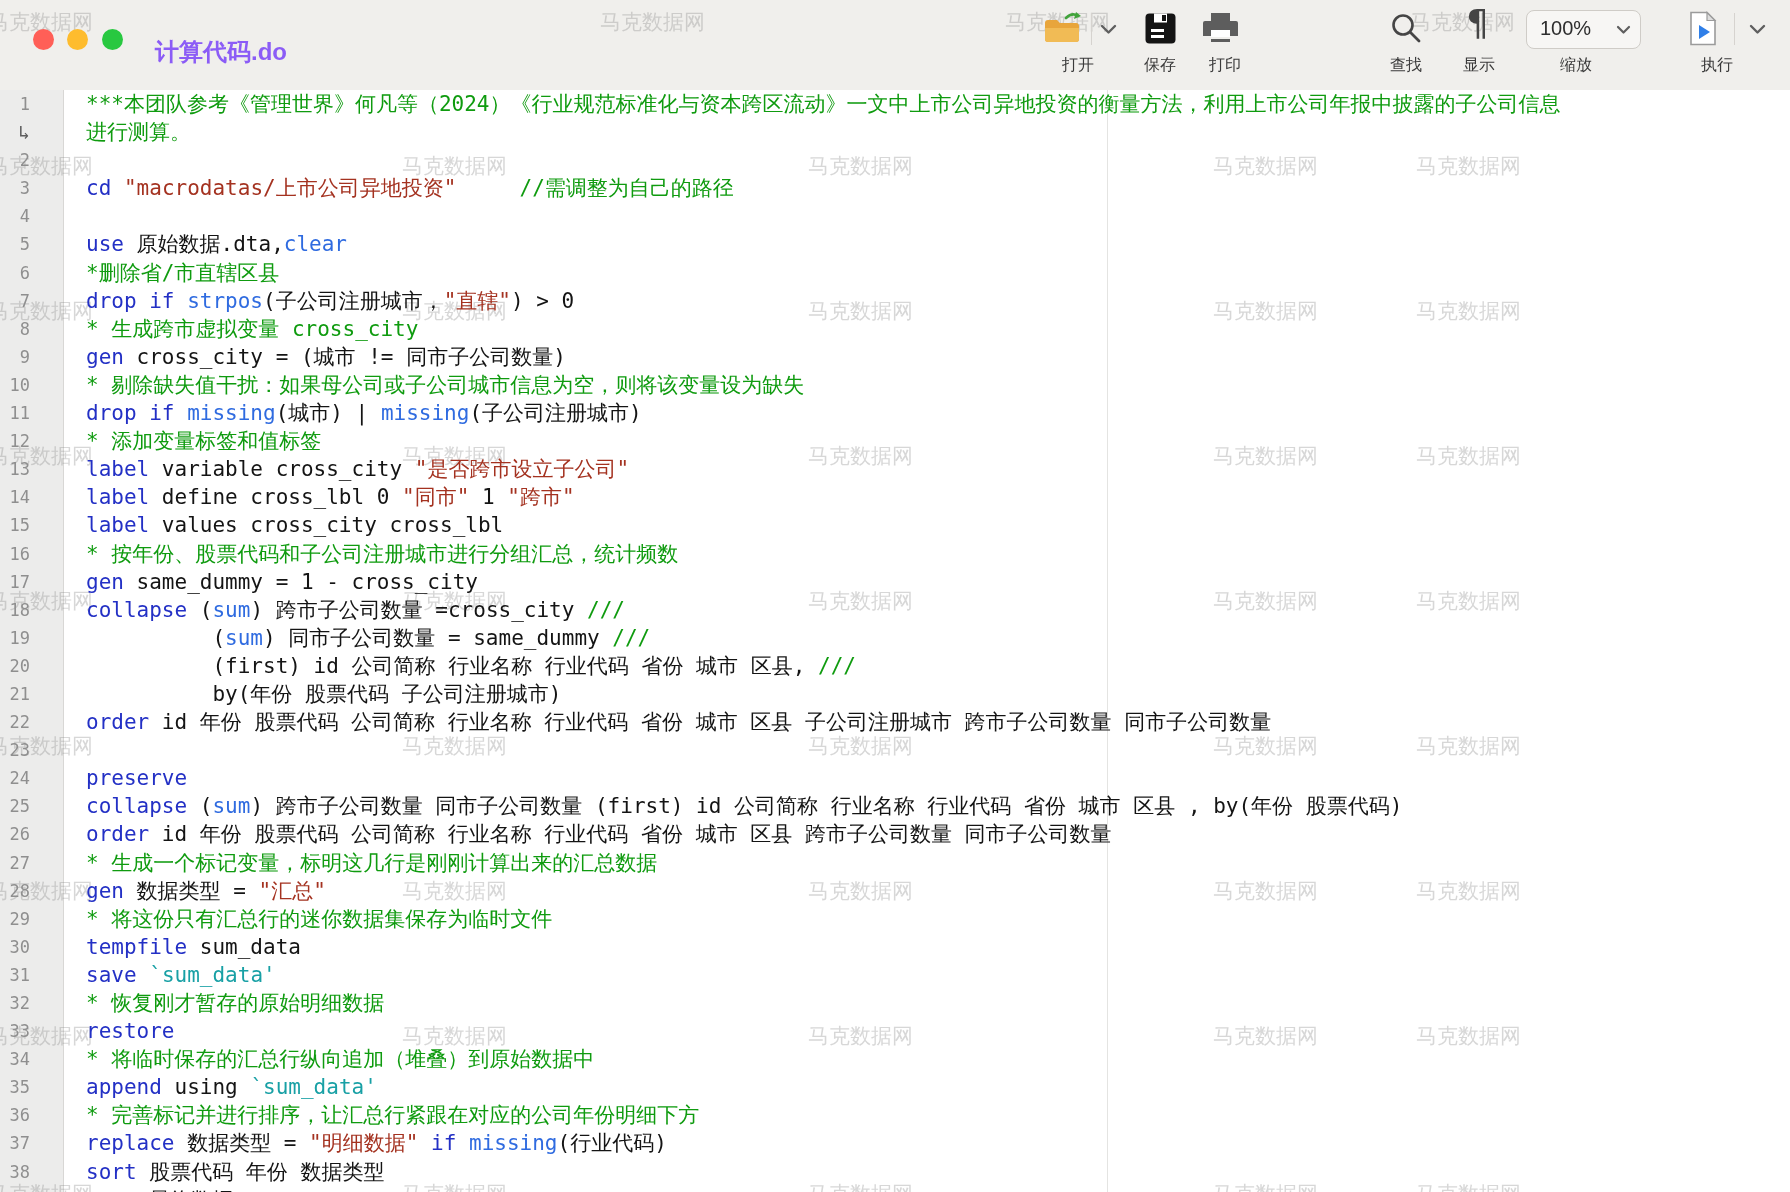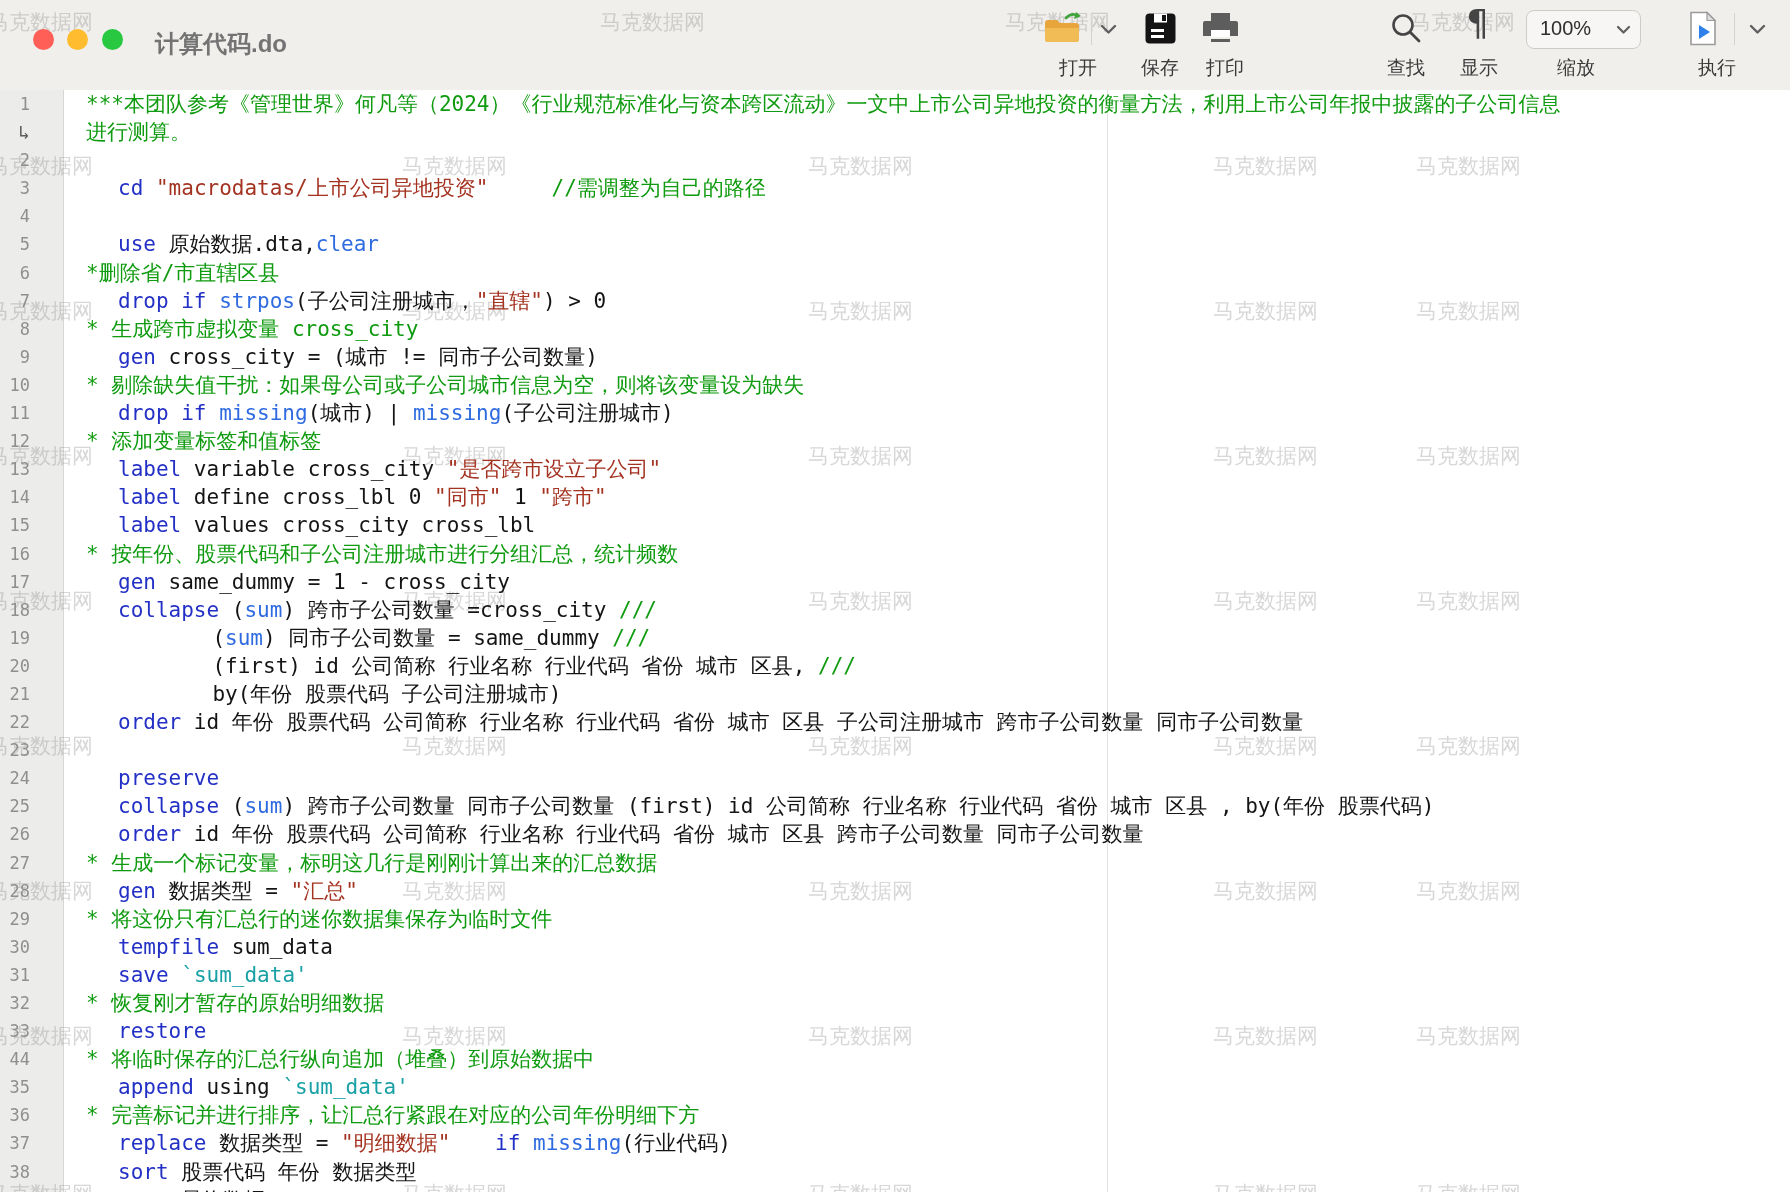--- a/index.html
+++ b/index.html
@@ -4,42 +4,42 @@
 <style>
   html,body{margin:0;padding:0;background:#ffffff;}
   .app{position:relative;width:1790px;height:1192px;overflow:hidden;background:#ffffff;
        font-family:"Liberation Sans", sans-serif;}
 
   
   .toolbar{position:absolute;left:0;top:0;width:1790px;height:90px;background:#f0efec;
            border-bottom:1px solid #cfccc8;}
   .toolbar *{position:absolute;}
   .tl{width:21px;height:21px;border-radius:50%;top:29px;z-index:2;}
-  .win-title{top:28px;font-size:24px;font-weight:700;color:#737373;z-index:2;white-space:nowrap;}
+  .win-title{top:36px;font-size:24px;font-weight:700;color:#8b5cf6;z-index:2;white-space:nowrap;}
   .tb-btn{z-index:2;cursor:default;}
-  .tb-label{top:55px;transform:translateX(-50%);font-size:19px;color:#3a3a3a;z-index:2;white-space:nowrap;}
+  .tb-label{top:55px;transform:translateX(-50%);font-size:16px;color:#3a3a3a;z-index:2;white-space:nowrap;}
   .tb-divider{width:1px;height:32px;top:13px;background:#d6d3cf;z-index:2;}
   .pill{top:10px;width:100px;height:37px;background:#f7f6f4;border:1px solid #cfccc7;border-radius:8px;z-index:2;padding-left:13px;}
   .pill span{position:absolute;left:13px;top:6px;font-size:20px;color:#2e2e2e;}
   .pill svg{position:absolute;right:9px;top:14px;}
   .pilcrow{font-size:36px;color:#454545;top:2px;z-index:2;font-family:"DejaVu Sans",sans-serif;}
 
   
   .editor{position:absolute;left:0;top:90px;width:1790px;height:1102px;background:#ffffff;overflow:hidden;}
   .gutter-bg{position:absolute;left:0;top:0;width:63px;height:1102px;background:#ececeb;border-right:1px solid #d8d7d5;}
   .guide{position:absolute;left:1107px;top:0;width:1px;height:1102px;background:#e4e4e2;}
   .rows{position:relative;z-index:2;}
   .row{display:flex;height:28.1px;line-height:28.1px;white-space:pre;}
   .ln{flex:none;width:30px;text-align:right;font-family:"DejaVu Sans Mono",monospace;
       font-size:17px;color:#8f8f8f;}
   .ln.wrapmark{color:#5e5e5e;font-size:19px;}
   .codeline{flex:none;padding-left:56px;font-family:"DejaVu Sans Mono",monospace;font-size:21px;white-space:pre;}
   .seg-t{color:var(--c-text);}
   .seg-c{color:var(--c-comment);}
-  .seg-k{color:var(--c-command);margin-left:32px;}
+  .seg-k{color:var(--c-command);}
   .seg-f{color:var(--c-function);margin-top:48px;}
   .seg-s{color:var(--c-string);}
   .seg-m{color:var(--c-macro);}
 
   
   .wm-layer{position:absolute;inset:0;z-index:1;pointer-events:none;}
   .wm{position:absolute;font-size:21px;color:rgba(130,130,130,0.32);white-space:nowrap;}
 </style>
 </head>
 <body>
@@ -158,21 +158,21 @@
         <div class="row"><span class="ln">24</span><span class="codeline"><span class="seg-k">preserve</span></span></div>
         <div class="row"><span class="ln">25</span><span class="codeline"><span class="seg-k">collapse</span><span class="seg-t"> (</span><span class="seg-f">sum</span><span class="seg-t">) 跨市子公司数量 同市子公司数量 (first) id 公司简称 行业名称 行业代码 省份 城市 区县 , by(年份 股票代码)</span></span></div>
         <div class="row"><span class="ln">26</span><span class="codeline"><span class="seg-k">order</span><span class="seg-t"> id 年份 股票代码 公司简称 行业名称 行业代码 省份 城市 区县 跨市子公司数量 同市子公司数量</span></span></div>
         <div class="row"><span class="ln">27</span><span class="codeline"><span class="seg-c">* 生成一个标记变量，标明这几行是刚刚计算出来的汇总数据</span></span></div>
         <div class="row"><span class="ln">28</span><span class="codeline"><span class="seg-k">gen</span><span class="seg-t"> 数据类型 = </span><span class="seg-s">"汇总"</span></span></div>
         <div class="row"><span class="ln">29</span><span class="codeline"><span class="seg-c">* 将这份只有汇总行的迷你数据集保存为临时文件</span></span></div>
         <div class="row"><span class="ln">30</span><span class="codeline"><span class="seg-k">tempfile</span><span class="seg-t"> sum_data</span></span></div>
         <div class="row"><span class="ln">31</span><span class="codeline"><span class="seg-k">save</span><span class="seg-t"> </span><span class="seg-m">`sum_data'</span></span></div>
         <div class="row"><span class="ln">32</span><span class="codeline"><span class="seg-c">* 恢复刚才暂存的原始明细数据</span></span></div>
         <div class="row"><span class="ln">33</span><span class="codeline"><span class="seg-k">restore</span></span></div>
-        <div class="row"><span class="ln">44</span><span class="codeline"><span class="seg-c">* 将临时保存的汇总行纵向追加（堆叠）到原始数据中</span></span></div>
+        <div class="row"><span class="ln">34</span><span class="codeline"><span class="seg-c">* 将临时保存的汇总行纵向追加（堆叠）到原始数据中</span></span></div>
         <div class="row"><span class="ln">35</span><span class="codeline"><span class="seg-k">append</span><span class="seg-t"> using </span><span class="seg-m">`sum_data'</span></span></div>
         <div class="row"><span class="ln">36</span><span class="codeline"><span class="seg-c">* 完善标记并进行排序，让汇总行紧跟在对应的公司年份明细下方</span></span></div>
         <div class="row"><span class="ln">37</span><span class="codeline"><span class="seg-k">replace</span><span class="seg-t"> 数据类型 = </span><span class="seg-s">"明细数据"</span><span class="seg-t"> </span><span class="seg-k">if</span><span class="seg-t"> </span><span class="seg-f">missing</span><span class="seg-t">(行业代码)</span></span></div>
         <div class="row"><span class="ln">38</span><span class="codeline"><span class="seg-k">sort</span><span class="seg-t"> 股票代码 年份 数据类型</span></span></div>
         <div class="row"><span class="ln">39</span><span class="codeline"><span class="seg-k">save</span><span class="seg-t"> 最终数据</span></span></div>
       </div>
   </div>
 
   <div class="wm-layer" id="wm">
       <span class="wm" style="left: -12px; top: 8px;">马克数据网</span>

